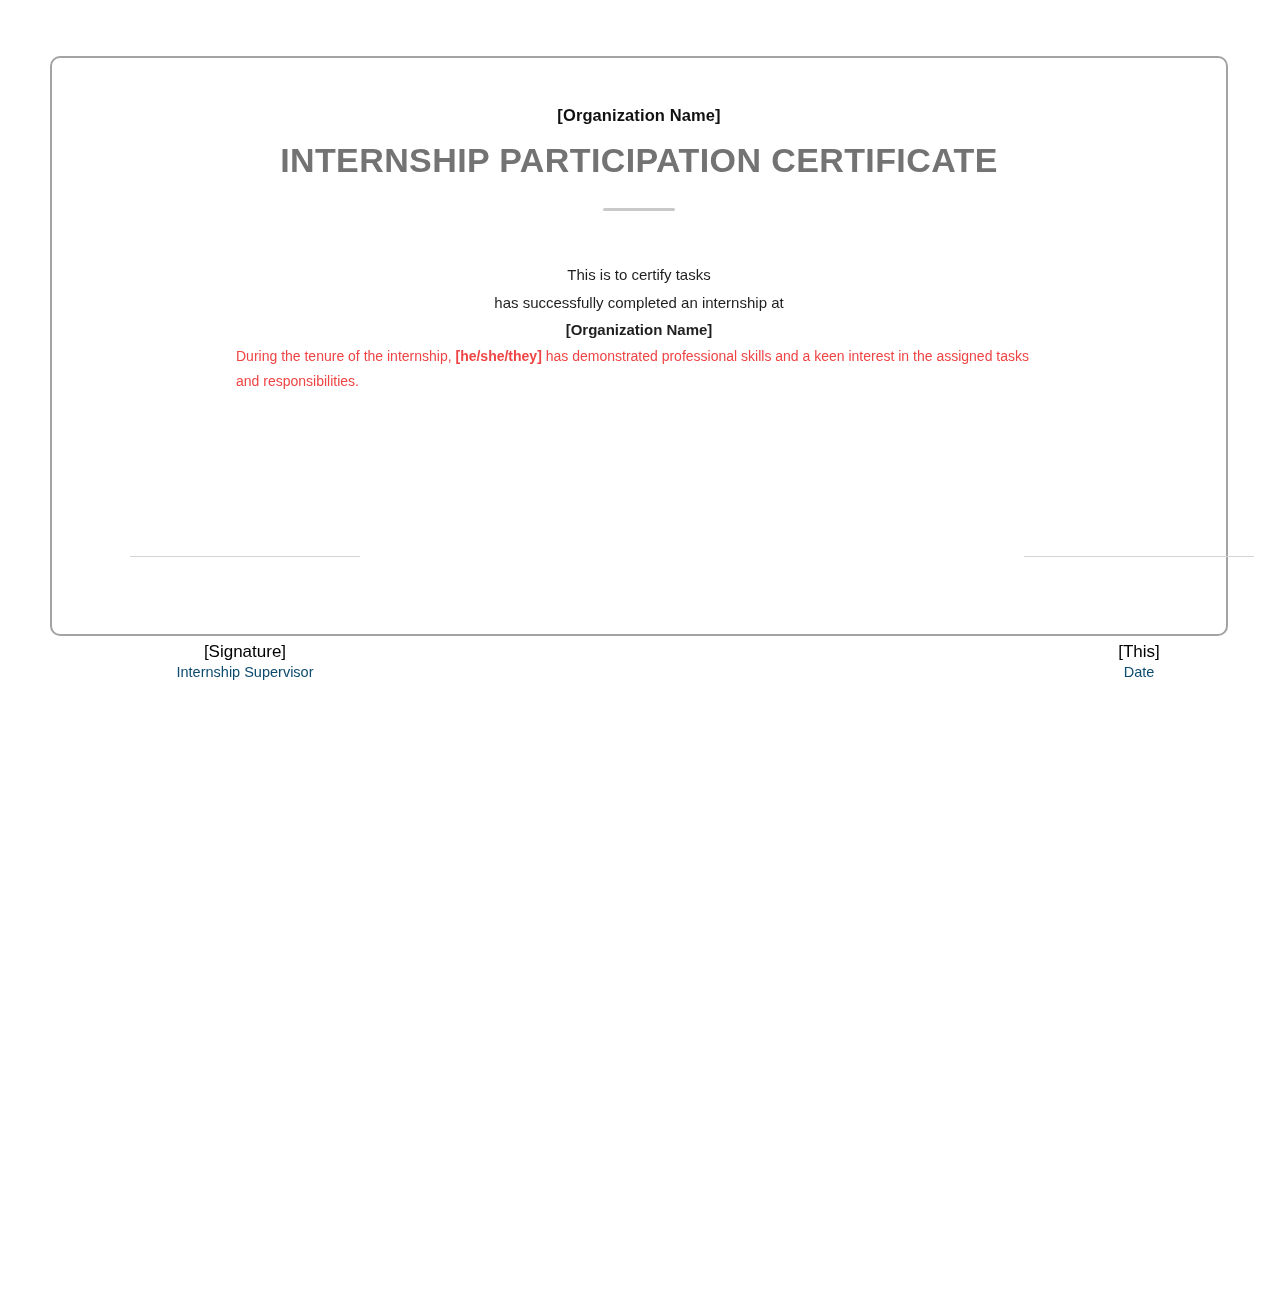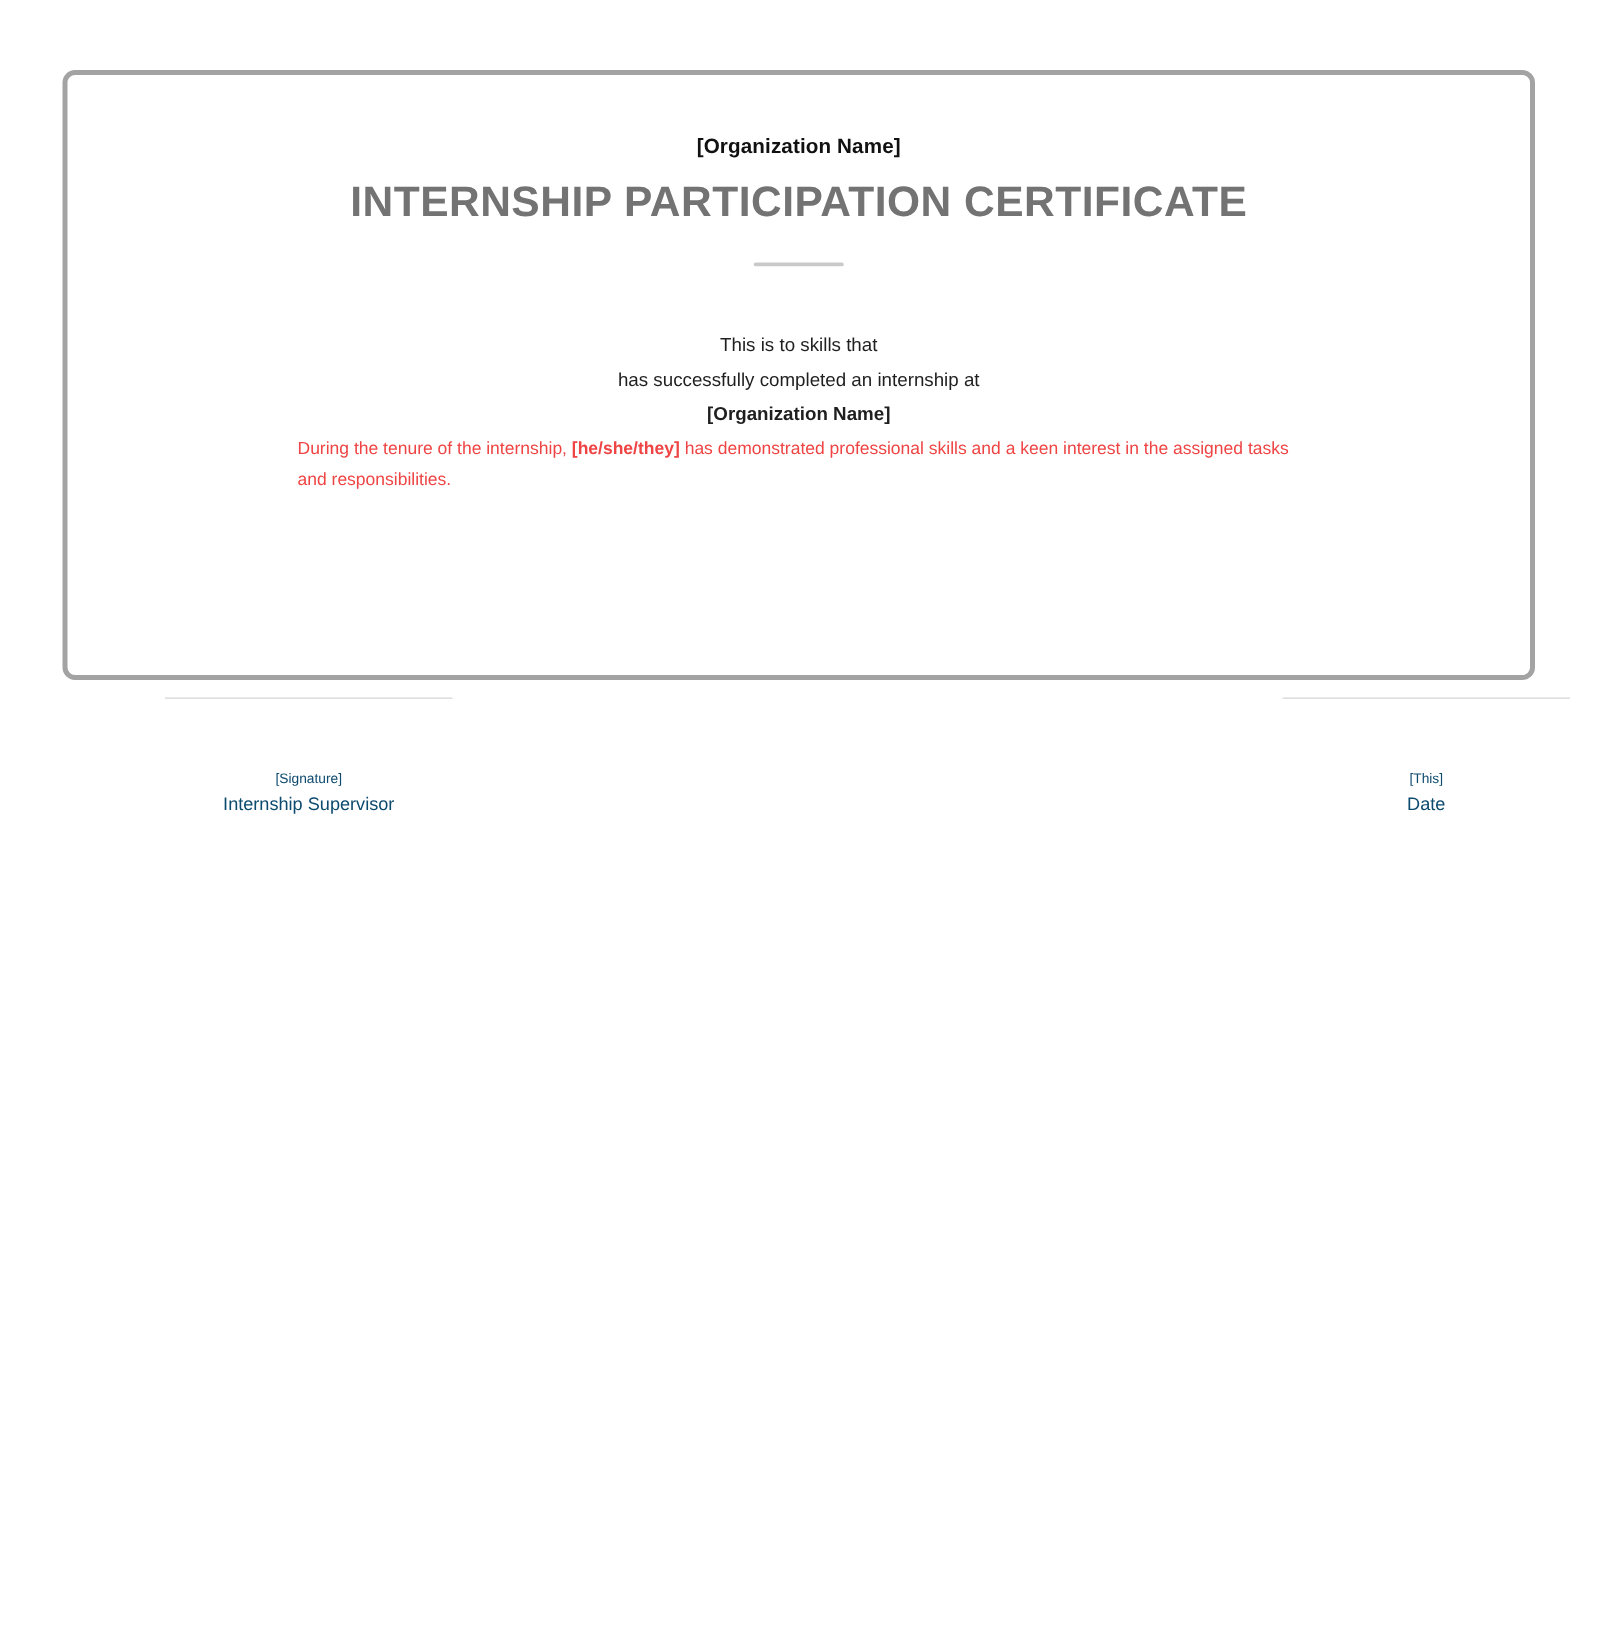--- a/index.html
+++ b/index.html
@@ -18,24 +18,24 @@
     height: 1300px;
     background: #ffffff;
     overflow: hidden;
   }
 
   .certificate-card {
     position: absolute;
     left: 50px;
     top: 56px;
     width: 1178px;
-    height: 488px;
+    height: 580px;
     box-sizing: border-box;
     background: #ffffff;
-    border: 4px solid #a3a3a3;
+    border: 2px solid #a3a3a3;
     border-radius: 10px;
   }
 
   .cert-inner {
     padding: 48px 60px 0 60px;
   }
 
   .org-line {
     text-align: center;
     font-size: 16.5px;
@@ -102,23 +102,23 @@
   .sign-block.left { left: 78px; }
   .sign-block.right { left: 972px; }
 
   .sign-rule {
     height: 1px;
     background: #d5d5d5;
     width: 100%;
   }
 
   .sign-label {
-    margin-top: 54px;
-    font-size: 11px;
-    color: #0c4a6e;
+    margin-top: 84px;
+    font-size: 17px;
+    color: #000000;
     line-height: 21px;
   }
 
   .sign-sub {
     font-size: 14.5px;
     color: #0c4a6e;
     line-height: 21px;
   }
 </style>
 </head>
@@ -129,21 +129,21 @@
   <div class="certificate-card">
     <div class="cert-inner">
 
       <div class="org-line">[Organization Name]</div>
 
       <div class="cert-title">INTERNSHIP PARTICIPATION CERTIFICATE</div>
 
       <div class="divider"></div>
 
       <div class="body-block">
-        <div>This is to skills that</div>
+        <div>This is to certify tasks</div>
         <div>has successfully completed an internship at</div>
         <div class="strong">[Organization Name]</div>
       </div>
 
       <div class="paragraph">
         <span>During the tenure of the internship, </span><b>[he/she/they]</b><span> has demonstrated professional skills and a keen interest in the assigned tasks and responsibilities.</span>
       </div>
 
     </div>
 

